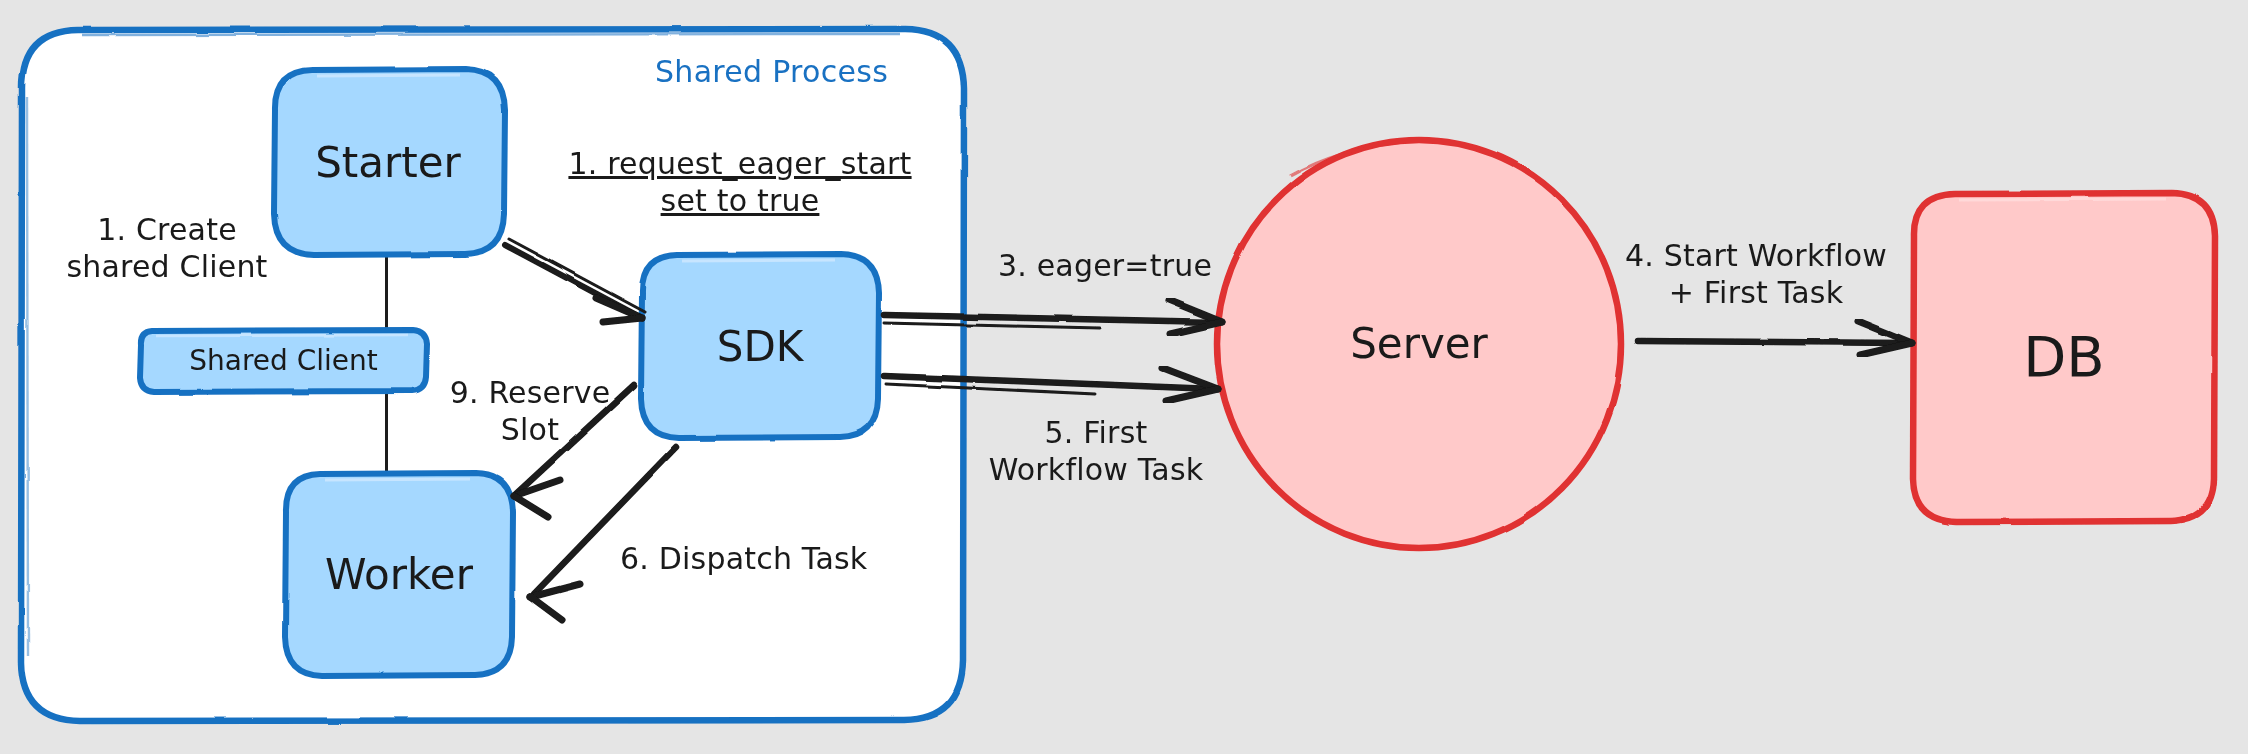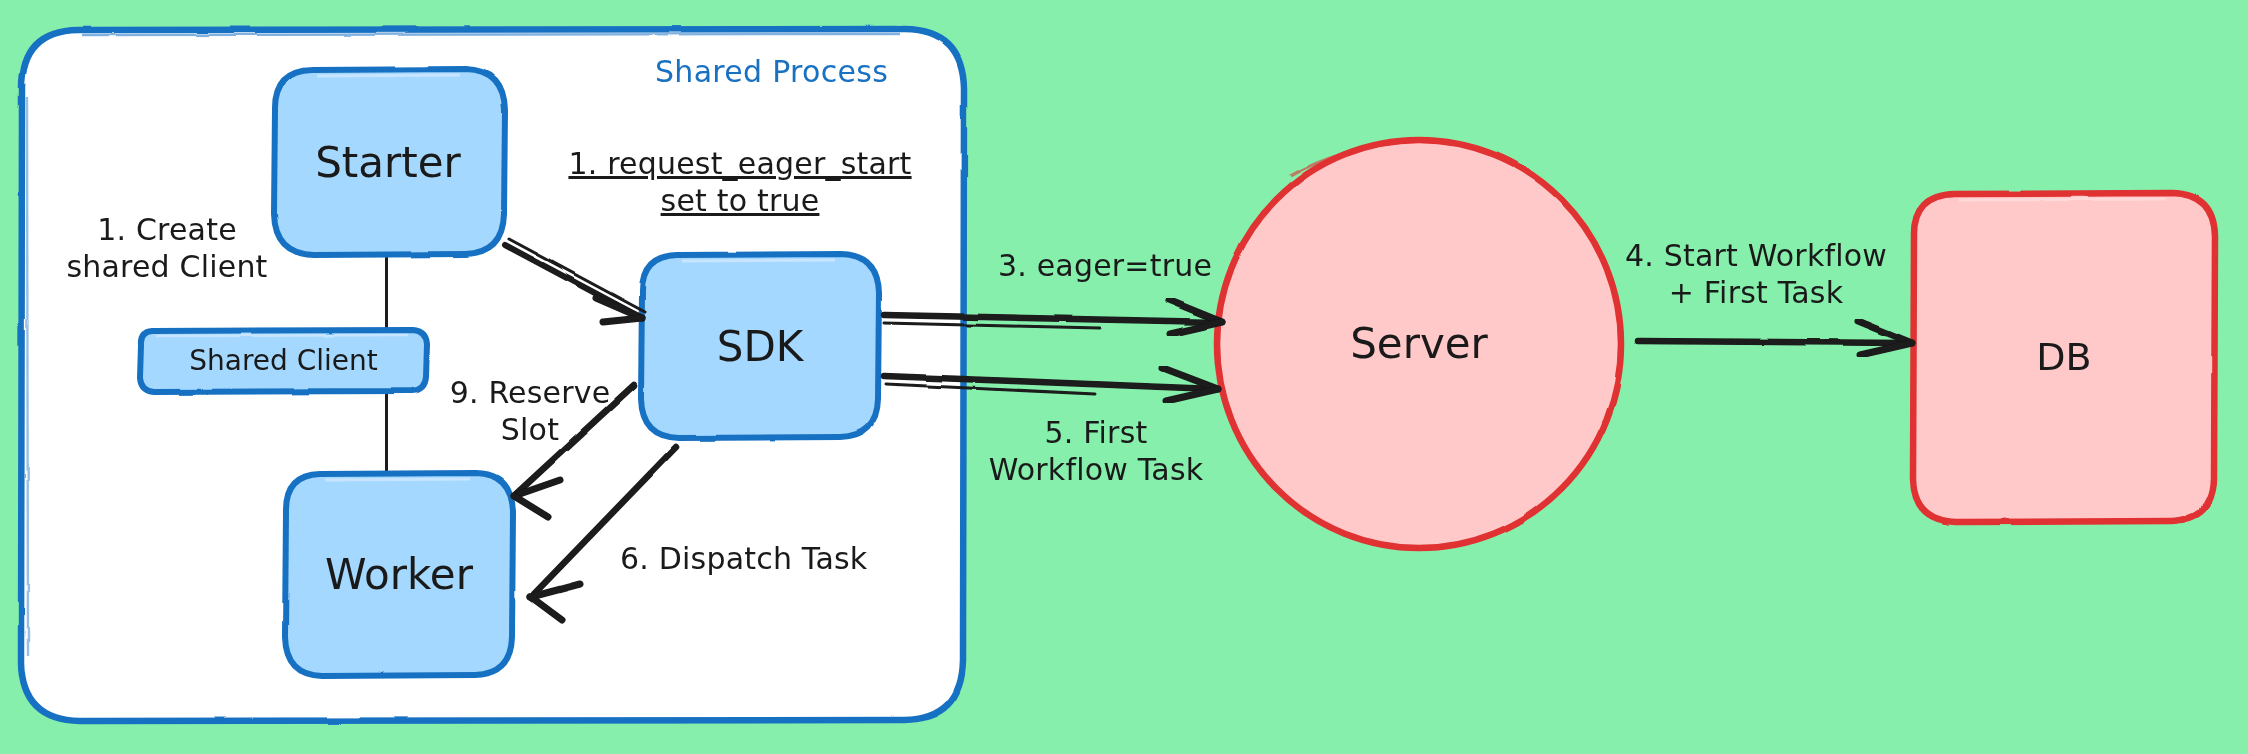--- a/index.html
+++ b/index.html
@@ -8,21 +8,21 @@
     padding: 0;
     background: #ffffff;
   }
   body {
     font-family: "DejaVu Sans", sans-serif;
   }
   #canvas {
     position: relative;
     width: 2248px;
     height: 754px;
-    background: #86efac;
+    background: #e5e5e5;
     overflow: hidden;
   }
   #svg-layer {
     position: absolute;
     left: 0;
     top: 0;
     width: 2248px;
     height: 754px;
   }
   .node-label {
@@ -53,21 +53,21 @@
     font-family: "DejaVu Sans", sans-serif;
     font-size: 30px;
     letter-spacing: 0.3px;
     white-space: nowrap;
   }
   .n-starter   { font-size: 42px; }
   .n-sdk       { font-size: 42px; }
   .n-worker    { font-size: 42px; }
   .n-shclient  { font-size: 28px; }
   .n-server    { font-size: 42px; }
-  .n-db        { font-size: 38px; }
+  .n-db        { font-size: 56px; }
 </style>
 </head>
 <body>
 
 <div id="canvas">
 
   <svg id="svg-layer" viewBox="0 0 2248 754" xmlns="http://www.w3.org/2000/svg">
     <defs>
       <filter id="rough" x="-5%" y="-5%" width="110%" height="110%">
         <feTurbulence type="fractalNoise" baseFrequency="0.022" numOctaves="2" seed="7" result="noise"></feTurbulence>

